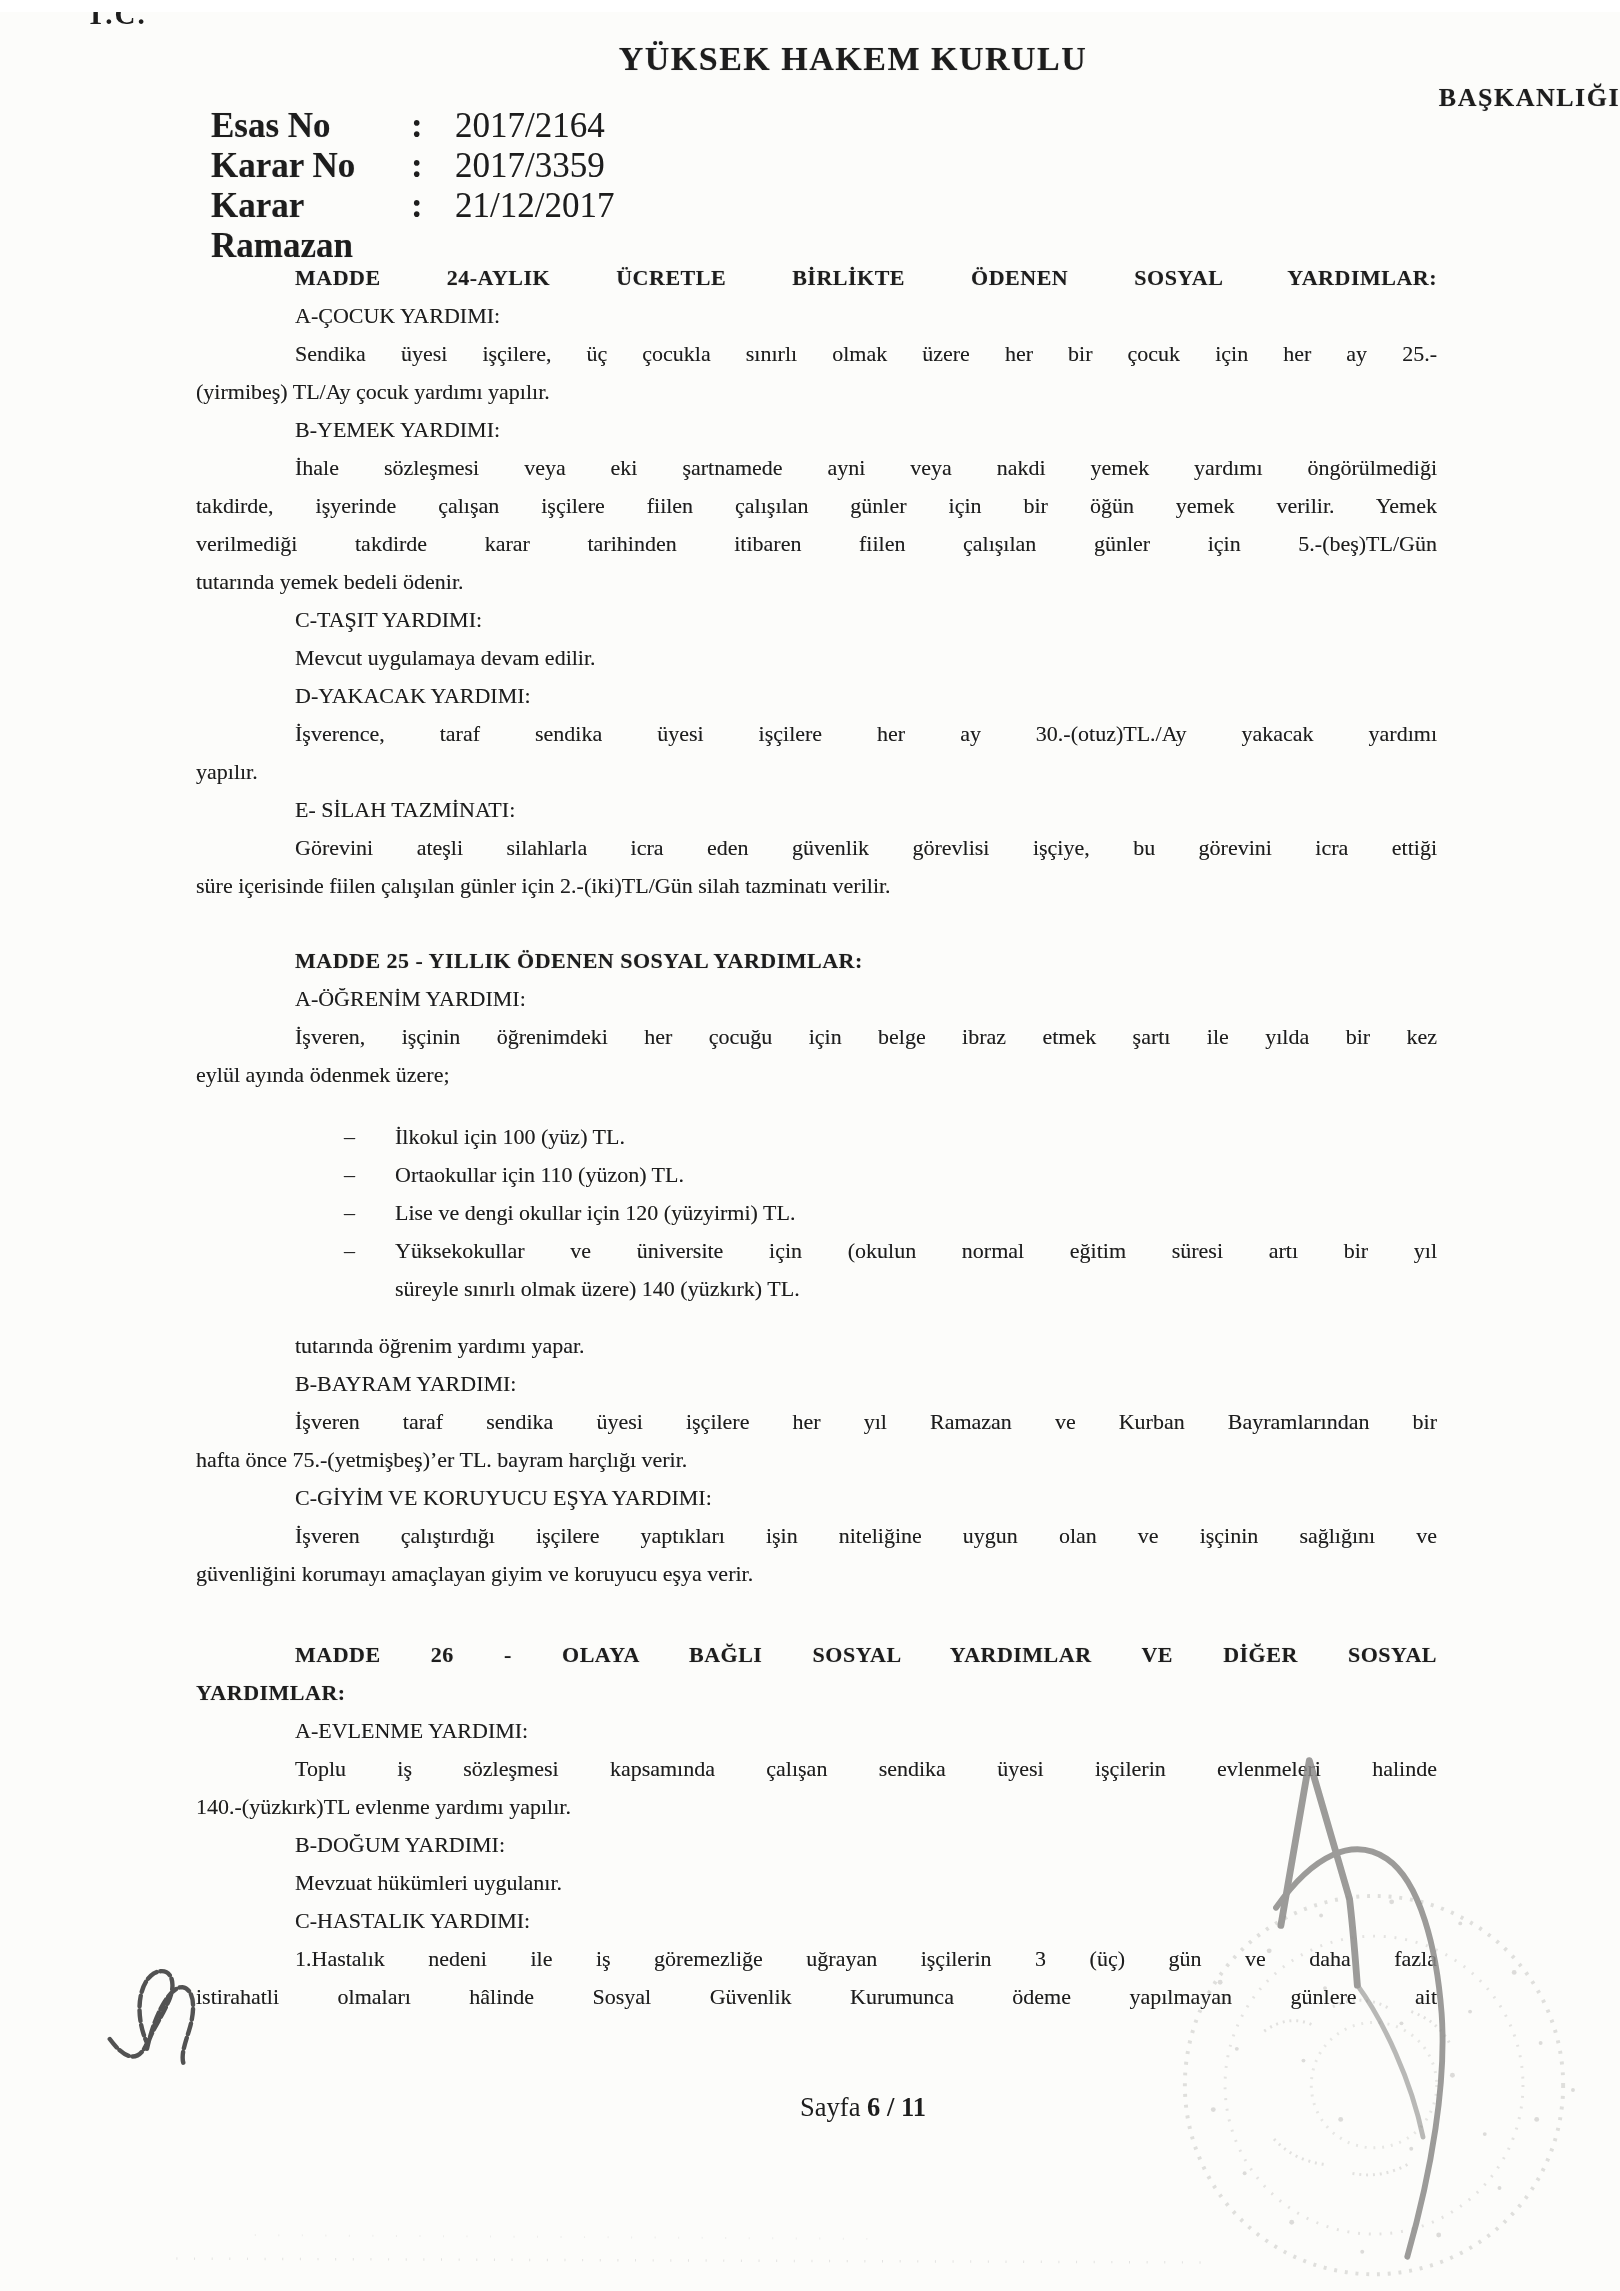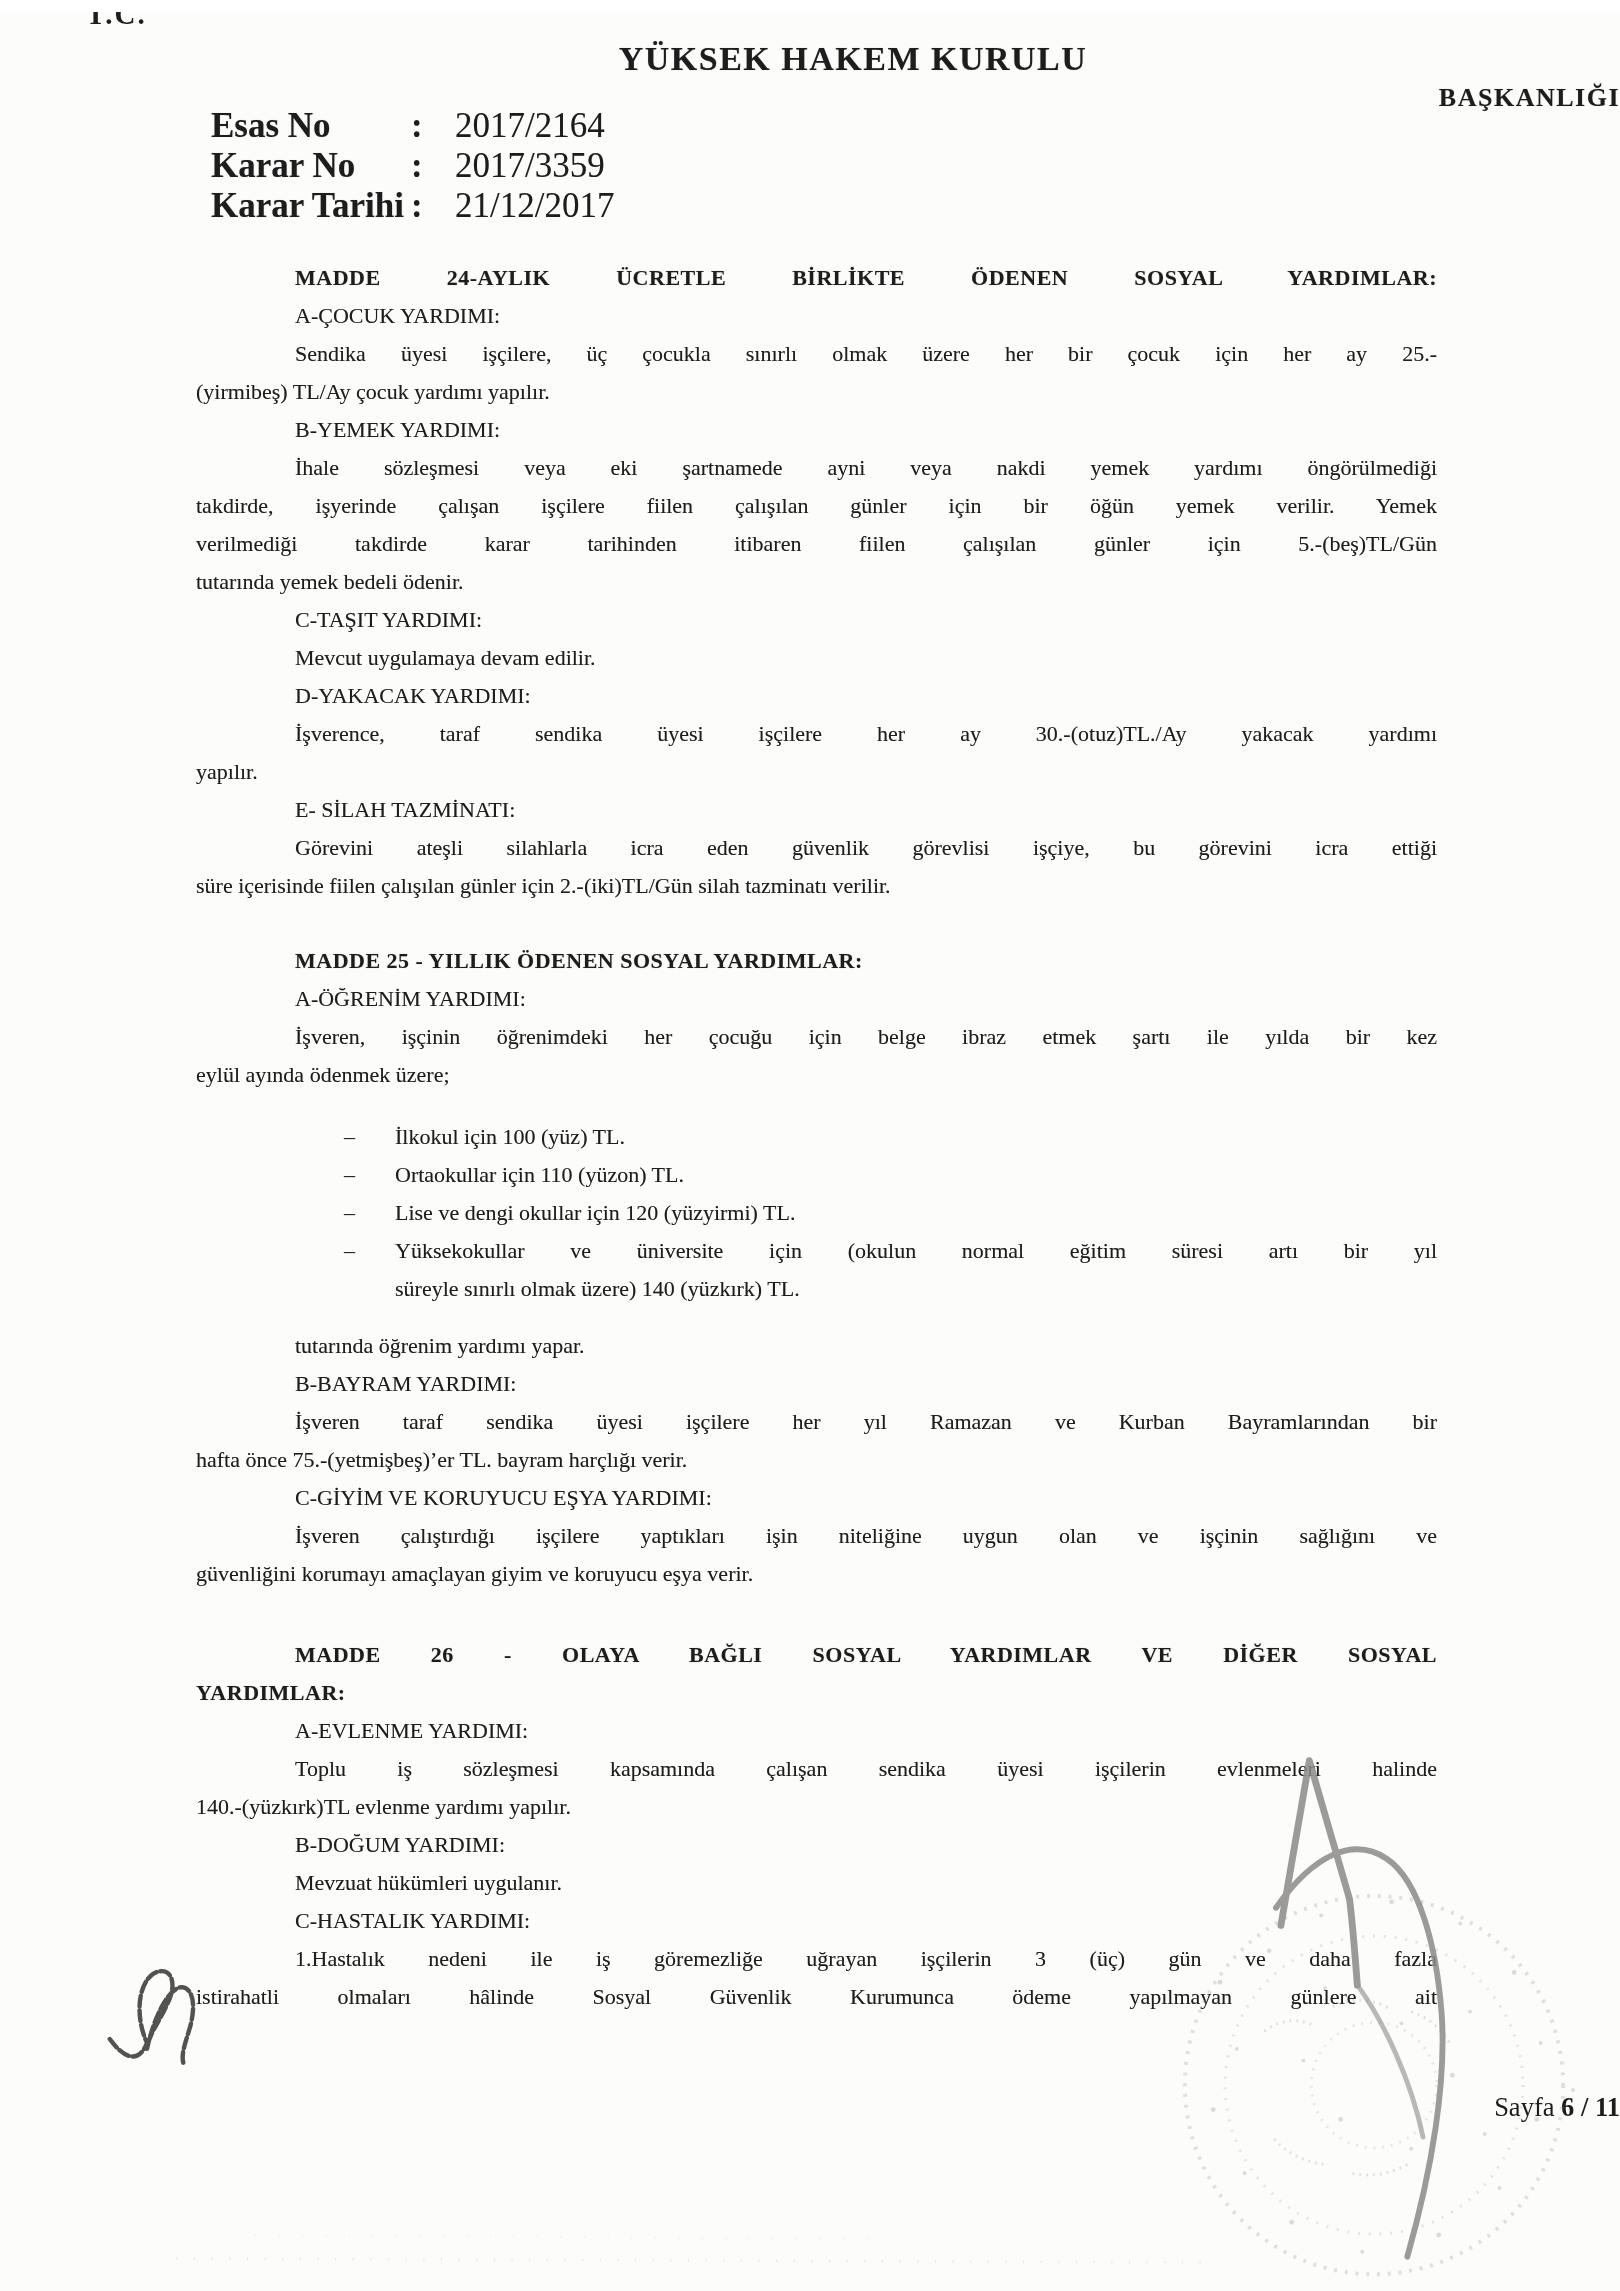--- a/index.html
+++ b/index.html
@@ -52,21 +52,21 @@
   .ln.cont{}
   .ln.li{position:relative;padding-left:199px;}
   .ln.li .dash{position:absolute;left:148px;top:0;}
   .ln.lic{padding-left:199px;}
   .ln.j{text-align:justify;text-align-last:justify;}
   .ln.gap{min-height:0;}
 
   
   .pagefooter{
     position:absolute;top:2079px;left:0;right:0;
-    text-align:right;padding-left:106px;
+    text-align:center;padding-left:106px;
     font-size:26.5px;line-height:33px;
   }
   .pagefooter .num{font-weight:700;}
 
   
   .marks{position:absolute;top:0;left:0;pointer-events:none;}
 </style>
 </head>
 <body>
 
@@ -83,21 +83,21 @@
       <span class="cl">Esas No</span>
       <span class="cc">:</span>
       <span class="cv">2017/2164</span>
     </div>
     <div class="row">
       <span class="cl">Karar No</span>
       <span class="cc">:</span>
       <span class="cv">2017/3359</span>
     </div>
     <div class="row">
-      <span class="cl">Karar Tarihi</span>
+      <span class="cl">Karar Ramazan</span>
       <span class="cc">:</span>
       <span class="cv">21/12/2017</span>
     </div>
   </div>
 
   <div class="docbody">
       <div class="ln madde j">MADDE 24-AYLIK ÜCRETLE BİRLİKTE ÖDENEN SOSYAL YARDIMLAR:</div>
       <div class="ln label">A-ÇOCUK YARDIMI:</div>
       <div class="ln first j">Sendika üyesi işçilere, üç çocukla sınırlı olmak üzere her bir çocuk için her ay 25.-</div>
       <div class="ln cont">(yirmibeş) TL/Ay çocuk yardımı yapılır.</div>

